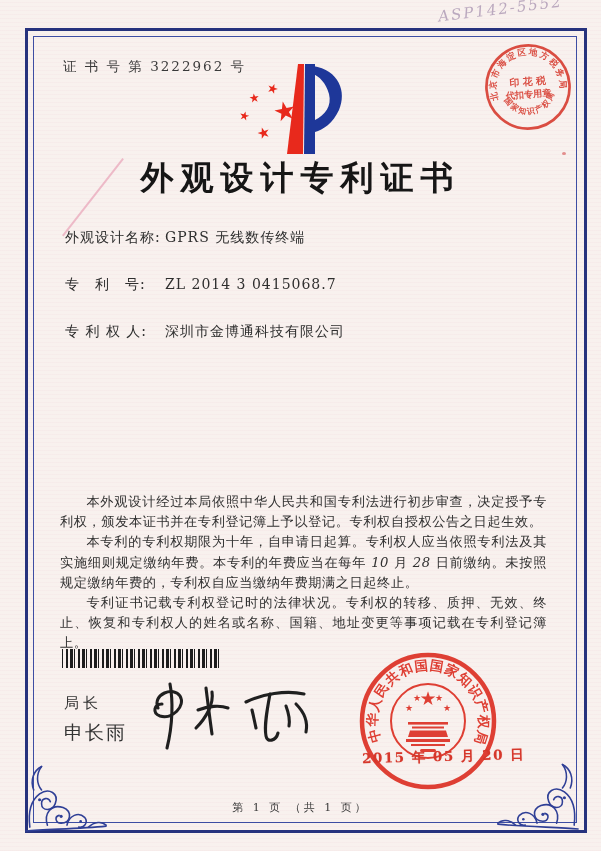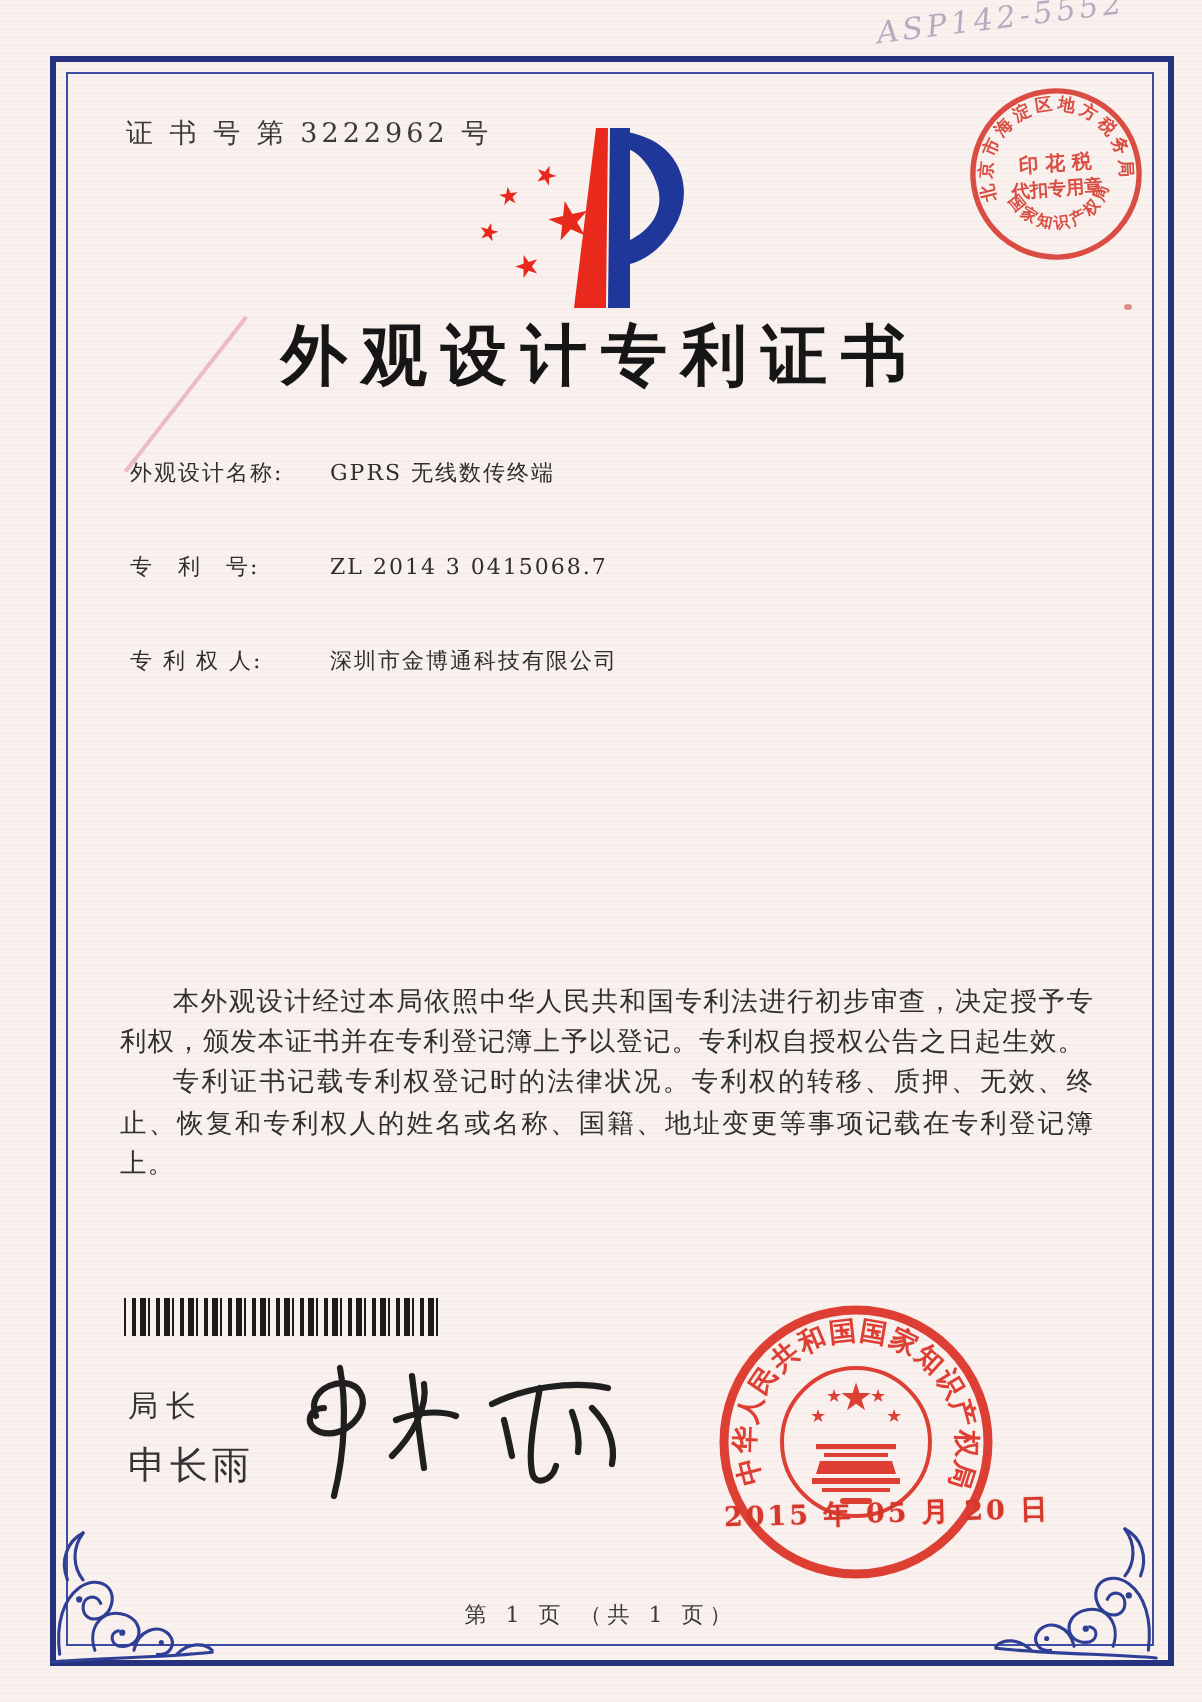--- a/index.html
+++ b/index.html
@@ -16,21 +16,21 @@
   .border-outer{left:25px;top:28px;width:556px;height:799px;border:3px solid #26327d;}
   .border-inner{left:33px;top:36px;width:542px;height:785px;border:1px solid #3d4da3;}
   
   .cert-no{left:63px;top:58px;font-size:13.5px;letter-spacing:2px;color:#3a3a3a;}
   .handwriting{left:438px;top:0px;font-size:15px;font-style:italic;
     color:rgba(148,124,162,0.62);transform:rotate(-7deg);letter-spacing:2px;white-space:nowrap;}
   .title{left:0;top:156px;width:100%;text-align:center;font-size:33px;font-weight:bold;
     letter-spacing:7px;color:#161616;font-family:Liberation Serif, serif;}
   
   .fields{left:65px;top:229px;width:480px;}
-  .field-row{height:46.8px;font-size:11px;letter-spacing:1px;color:#2e2e2e;white-space:nowrap;}
+  .field-row{height:46.8px;font-size:14px;letter-spacing:1px;color:#2e2e2e;white-space:nowrap;}
   .field-label{display:inline-block;min-width:96px;}
   .field-value{margin-left:4px;}
   
   .body-text{left:60px;top:492px;width:487px;font-size:13.2px;line-height:20.2px;
     color:#303030;text-align:justify;font-style:oblique 6deg;letter-spacing:0.6px;}
   .body-text p{margin:0;text-indent:2em;}
   
   .barcode{left:62px;top:649px;width:172px;height:19px;display:flex;align-items:stretch;}
   .barcode .bar{background:#1c1c1c;}
   .barcode .gap{background:transparent;}
@@ -97,20 +97,21 @@
   <div class="field-row">
     <span class="field-label">专　利　号:</span><span class="field-value">ZL 2014 3 0415068.7</span>
   </div>
   <div class="field-row">
     <span class="field-label">专 利 权 人:</span><span class="field-value">深圳市金博通科技有限公司</span>
   </div>
 </div>
 
 <div class="abs body-text">
   <p>本外观设计经过本局依照中华人民共和国专利法进行初步审查，决定授予专利权，颁发本证书并在专利登记簿上予以登记。专利权自授权公告之日起生效。</p>
+  <p>本专利的专利权期限为十年，自申请日起算。专利权人应当依照专利法及其实施细则规定缴纳年费。本专利的年费应当在每年 10 月 28 日前缴纳。未按照规定缴纳年费的，专利权自应当缴纳年费期满之日起终止。</p>
   <p>专利证书记载专利权登记时的法律状况。专利权的转移、质押、无效、终止、恢复和专利权人的姓名或名称、国籍、地址变更等事项记载在专利登记簿上。</p>
 </div>
 
 <div class="abs barcode" id="barcode">
     <span class="bar" style="width: 1px;"></span>
     <span class="gap" style="width: 3px;"></span>
     <span class="bar" style="width: 2px;"></span>
     <span class="gap" style="width: 2px;"></span>
     <span class="bar" style="width: 3px;"></span>
     <span class="gap" style="width: 1px;"></span>

